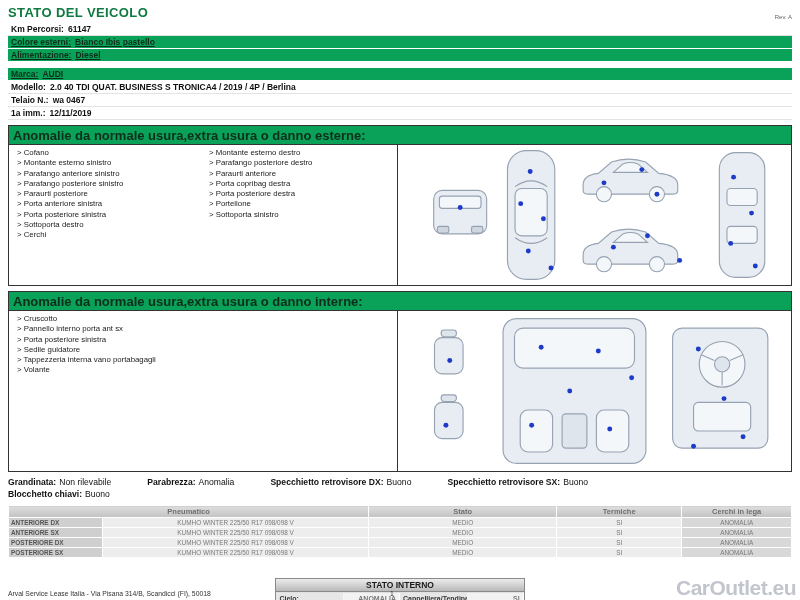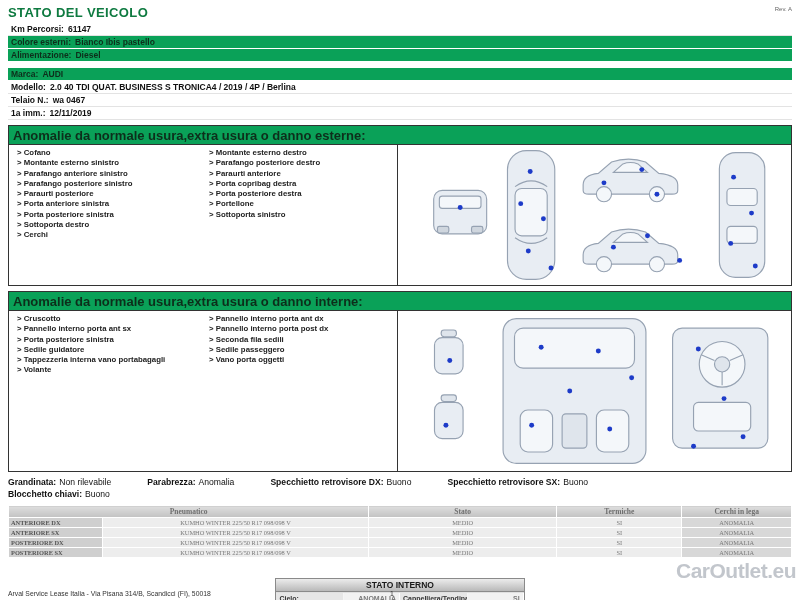--- a/index.html
+++ b/index.html
@@ -7,55 +7,55 @@
   body {
     width:800px; height:600px;
     font-family:"Liberation Sans", sans-serif;
     background:#ffffff; color:#111;
     position:relative; overflow:hidden;
   }
   .page { --green:#0aa158; --greentext:#0d2e1b;
     position:relative; width:800px; height:600px; padding:5px 8px; }
 
   
-  .header-row { display:flex; justify-content:space-between; align-items:flex-start; }
+  .header-row { display:flex; justify-content:space-between; align-items:flex-end; }
   .doc-title { color:#0e7a40; font-weight:bold; font-size:13px; letter-spacing:.4px; }
   .rev { font-size:6px; color:#666; margin-top:1px; }
 
   
   .info { display:flex; gap:6px; margin-top:3px;flex-direction:column; }
   .info-col { flex:1; }
   .info-row { display:flex; flex-wrap:wrap; font-size:8.5px; font-weight:bold;
     padding:1px 3px; border-bottom:1px solid #e3e3e3; min-height:12px; align-items:center; }
-  .info-row.green { background:var(--green); color:var(--greentext); border-bottom-color:#fff; }
+  .info-row.green { background:var(--green); color:var(--greentext); border-bottom-color:#fff;text-decoration:underline; }
   .info-label { margin-right:4px; white-space:nowrap; }
   .info-value { }
 
   
   .box { border:1px solid #333; margin-top:5px; }
   .box-header { background:var(--green); color:var(--greentext); font-weight:bold;
     font-size:13px; padding:1.5px 4px; border-bottom:1px solid #333; }
-  .box-body { display:flex;font-weight:bold; }
+  .box-body { display:flex; }
   .anomaly-lists { width:388px; display:flex; padding:3px 0 3px 4px; }
   .anomaly-col { width:50%; }
   .anomaly-col ul { list-style:none; margin:0; padding:0 0 0 4px; font-size:7.8px; line-height:1.32; color:#222; }
   .anomaly-col li::before { content:"> "; }
   .diagram { flex:1; border-left:1px solid #333; background:#fff; }
   .diagram svg { display:block; width:100%; height:100%; }
   .ext-body { height:140px; }
   .int-body { height:160px; }
 
   
   .status-line { display:flex; gap:36px; font-size:8.6px; margin-top:5px; }
   .status-line.second { margin-top:2px; gap:36px;text-align:right; }
   .status-label { font-weight:bold; }
   .status-value { margin-left:3px; }
 
   
-  table.tires { border-collapse:collapse; width:100%; margin-top:6px;font-family:Liberation Serif, serif; }
+  table.tires { border-collapse:collapse; width:100%; margin-top:6px; }
   table.tires th { background:linear-gradient(#dedede,#c2c2c2); color:#6f6f6f; font-size:7.5px;
     font-weight:bold; border:1px solid #ffffff; padding:1px 2px; }
   table.tires td { font-size:6.4px; color:#7a7a7a; text-align:center; padding:1px 2px;
     border:1px solid #ffffff; background:#ededed; }
   table.tires td.pos { background:#cfcfcf; color:#555; font-weight:bold; text-align:left; }
   table.tires td.cerchi { background:#d8d8d8; }
 
   
   .bottom { display:flex; gap:8px; margin-top:20px; align-items:center;flex-direction:column; }
   .btable { flex:1; border:1px solid #8a8a8a; }
@@ -66,21 +66,21 @@
   .bcell-label { flex:1.5; font-size:7px; font-weight:bold; color:#333; background:#e6e6e6;
     padding:1.5px 3px; border-right:1px solid #f5f5f5; white-space:nowrap; overflow:hidden; }
   .bcell-value { width:56px; font-size:7px; font-weight:bold; color:#7a7a7a; background:#f2f2f2;
     padding:1.5px 3px; text-align:right; border-right:1px solid #fff; }
   .brow.triple .bcell-label { flex:1; }
   .brow.triple .bcell-value { width:34px; }
 
   
   .footer { position:absolute; left:8px; right:8px; bottom:3px; font-size:6.8px; color:#333; }
   .page-num { position:absolute; left:382px; top:0; }
-  .watermark { position:absolute; right:4px; bottom:17px; font-size:21px; font-weight:bold;
+  .watermark { position:absolute; right:4px; bottom:0px; font-size:21px; font-weight:bold;
     color:#c2c6cc; letter-spacing:-0.5px; }
 </style>
 </head>
 <body>
 
 <div class="page">
 
   <div class="header-row">
     <div class="doc-title">STATO DEL VEICOLO</div>
     <div class="rev">Rev. A</div>
@@ -211,29 +211,20 @@
     <div class="box-body int-body">
       <div class="anomaly-lists">
         <div class="anomaly-col">
           <ul>
             <li>Cruscotto</li>
             <li>Pannello interno porta ant sx</li>
             <li>Porta posteriore sinistra</li>
             <li>Sedile guidatore</li>
             <li>Tappezzeria interna vano portabagagli</li>
             <li>Volante</li>
-          </ul>
-        </div>
-        <div class="anomaly-col">
-          <ul>
-            <li>Pannello interno porta ant dx</li>
-            <li>Pannello interno porta post dx</li>
-            <li>Seconda fila sedili</li>
-            <li>Sedile passeggero</li>
-            <li>Vano porta oggetti</li>
           </ul>
         </div>
       </div>
       <div class="diagram">
         <svg viewBox="0 0 392 168" preserveAspectRatio="xMidYMid meet">
           <g stroke="#96a2b2" fill="#e8edf3" stroke-width="1.2">
             <g transform="translate(28,28)">
               <rect x="7" y="-8" width="16" height="7" rx="3" fill="#dfe5ec"></rect>
               <rect x="0" y="0" width="30" height="38" rx="8"></rect>
             </g>

